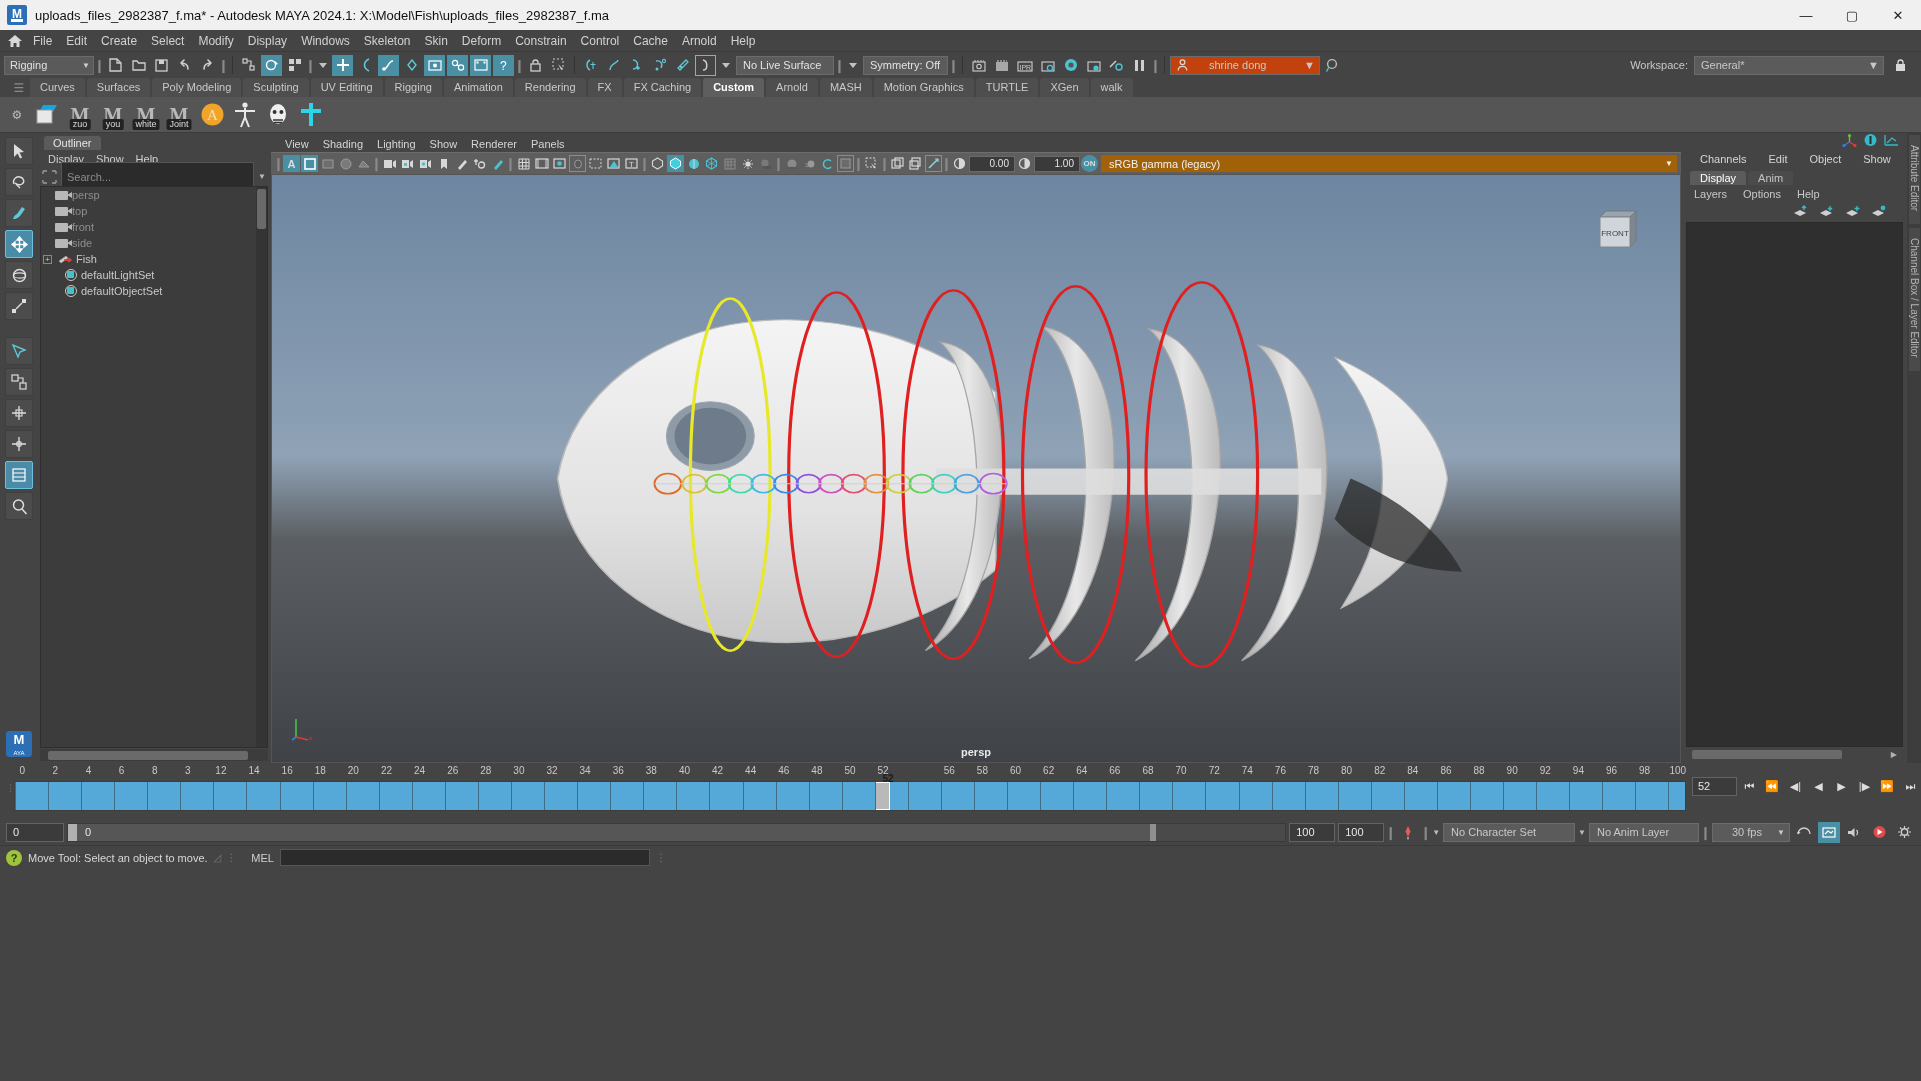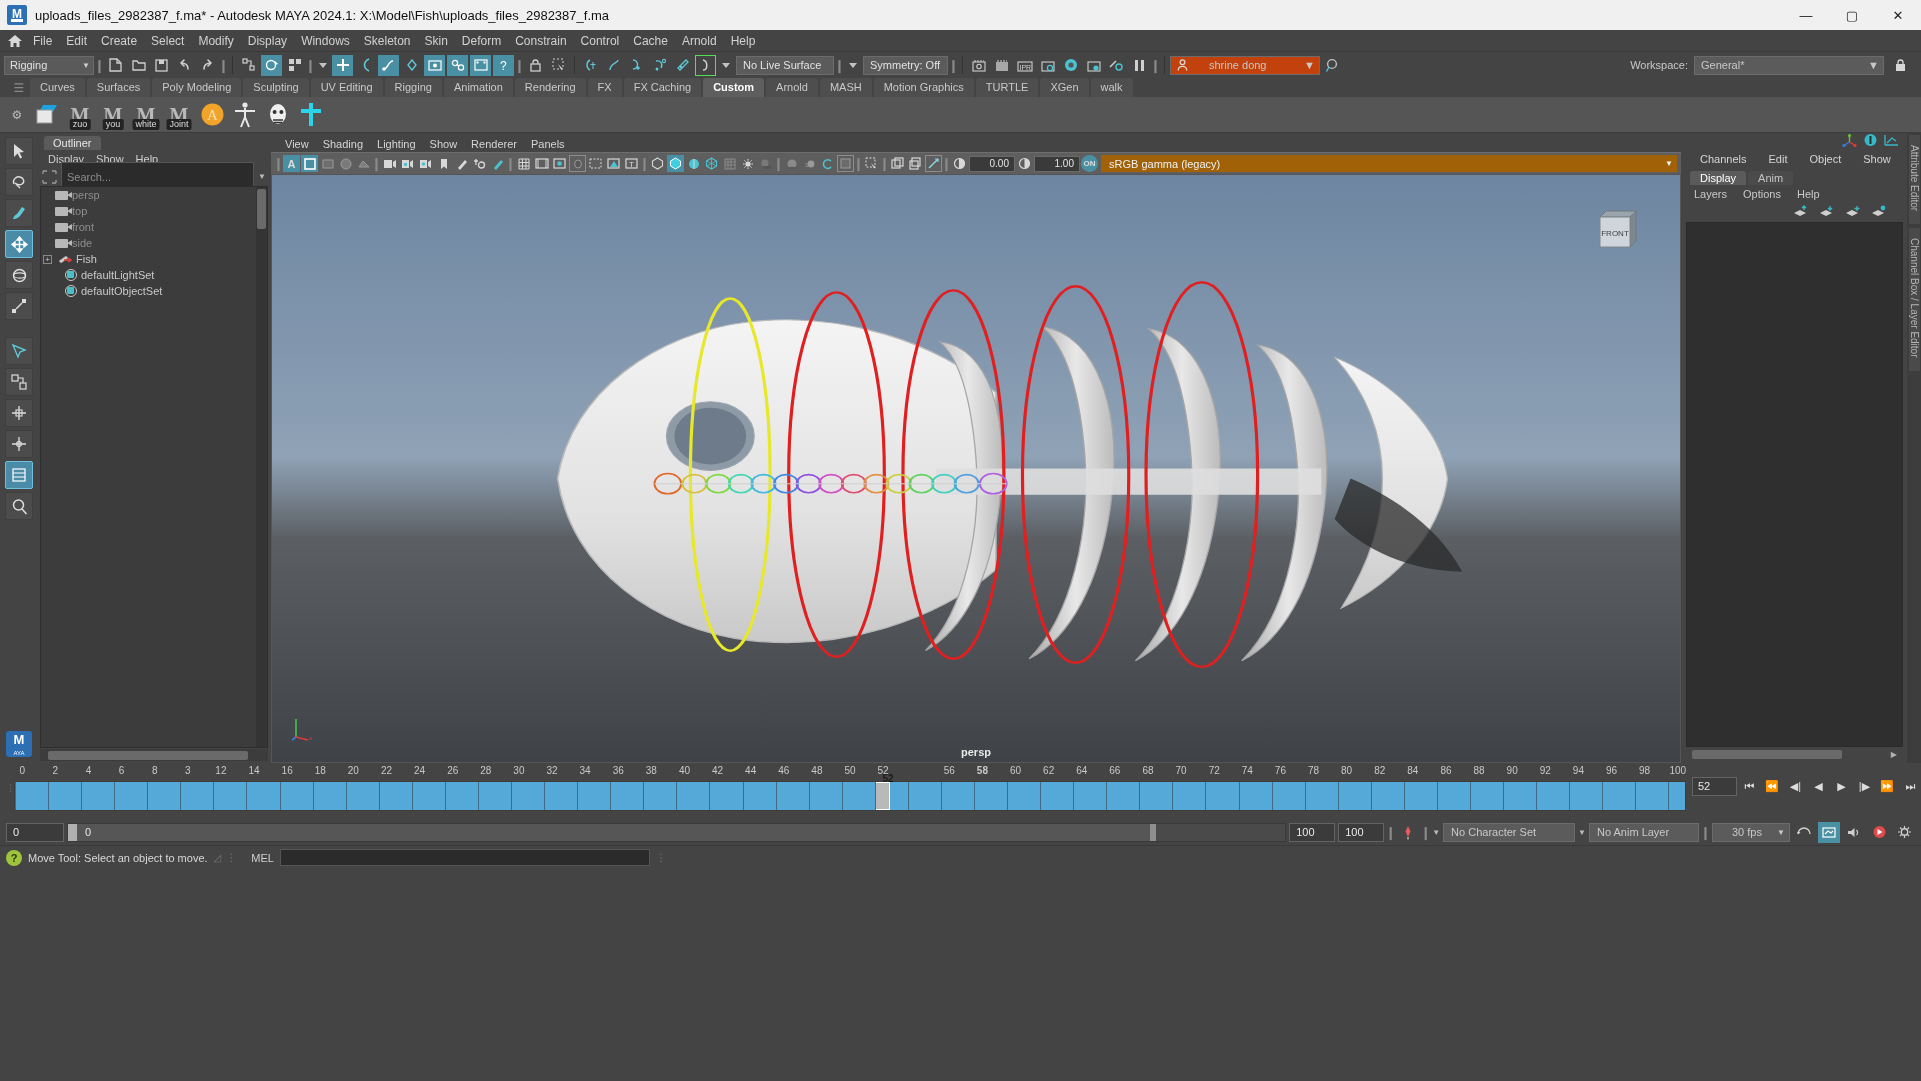--- a/index.html
+++ b/index.html
@@ -1048,21 +1048,21 @@
         <span style="left: 38.1188%;">38</span>
         <span style="left: 40.099%;">40</span>
         <span style="left: 42.0792%;">42</span>
         <span style="left: 44.0594%;">44</span>
         <span style="left: 46.0396%;">46</span>
         <span style="left: 48.0198%;">48</span>
         <span style="left: 50%;">50</span>
         <span style="left: 51.9802%;">52</span>
         <span style="left: 53.9604%; margin-top: 20px;">54</span>
         <span style="left: 55.9406%;">56</span>
-        <span style="left: 57.9208%; font-weight: bold;">58</span>
+        <span style="left: 57.9208%;">58</span>
         <span style="left: 59.901%;">60</span>
         <span style="left: 61.8812%;">62</span>
         <span style="left: 63.8614%;">64</span>
         <span style="left: 65.8416%;">66</span>
         <span style="left: 67.8218%;">68</span>
         <span style="left: 69.802%;">70</span>
         <span style="left: 71.7822%;">72</span>
         <span style="left: 73.7624%;">74</span>
         <span style="left: 75.7426%;">76</span>
         <span style="left: 77.7228%;">78</span>

